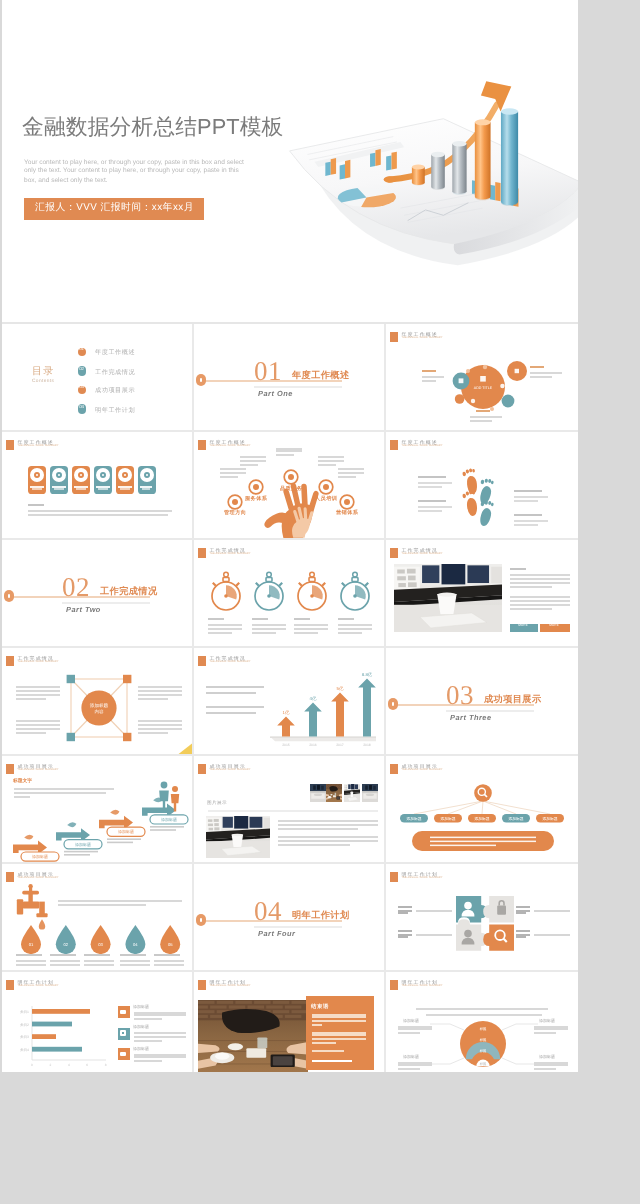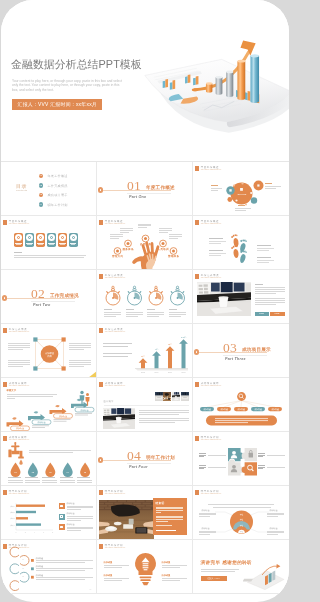--- a/index.html
+++ b/index.html
@@ -2,21 +2,21 @@
 <html><head>
 <meta charset="utf-8">
 <style>
   * { margin:0; padding:0; box-sizing:border-box; }
   html,body { width:290px; height:602px; overflow:hidden; }
   body {
     background:#d9d9d9;
     font-family:"Liberation Sans", sans-serif;
     -webkit-font-smoothing:antialiased;
   }
-  .page { position:absolute; left:1px; top:0; width:288px; height:602px; background:#ffffff; overflow:hidden;border-radius:32px; }
+  .page { position:absolute; left:1px; top:0; width:288px; height:536px; background:#ffffff; overflow:hidden; }
 
   
   .hero { position:relative; width:288px; height:162px; background:#ffffff; overflow:hidden; }
   .hero-art { position:absolute; left:142px; top:34px; width:152px; height:99px; }
   .hero-title { position:absolute; left:10px; top:56.5px; font-size:10.9px; line-height:15px; color:#7b7b7b; letter-spacing:0.05px; white-space:nowrap; }
   .hero-sub { position:absolute; left:11px; top:78.5px; width:110px; font-size:3.3px; line-height:4.6px; color:#b8b8b8; }
   .hero-badge { position:absolute; left:11px; top:98.5px; background:#e08a52; color:#fff; font-size:4.9px; line-height:5.6px; padding:3px 5.5px 3.2px 5.5px; letter-spacing:.25px; white-space:nowrap; }
   .hero-rule { position:absolute; left:0; top:161px; width:288px; height:1px; background:#e6e6e6; }
 
   

